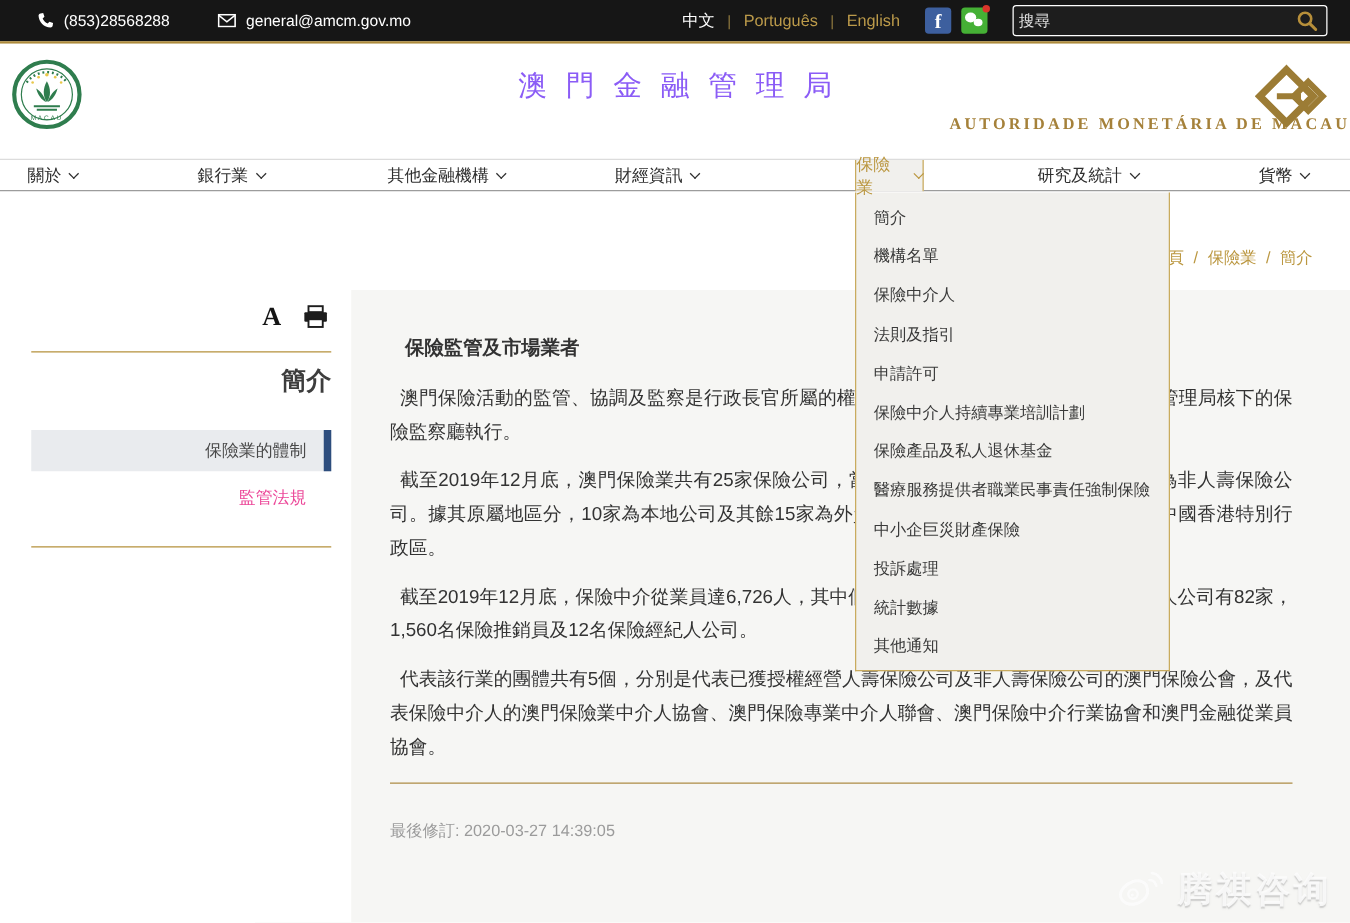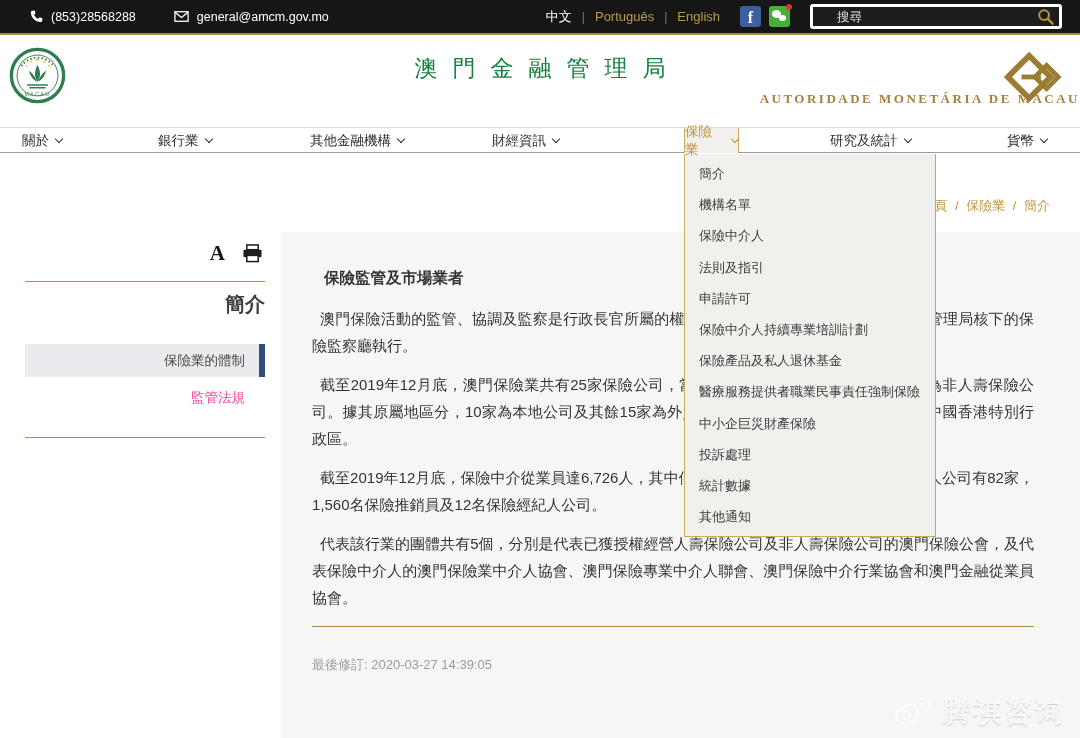--- a/index.html
+++ b/index.html
@@ -30,36 +30,36 @@
   }
   .wc-icon {
     width:21px; height:21px; border-radius:3px; background:#45b035;
     margin-left:8px; position:relative;
   }
   .wc-icon .b1 { position:absolute; left:3px; top:4px; width:9px; height:8px; border-radius:50%; background:#fff; }
   .wc-icon .b2 { position:absolute; left:10px; top:9px; width:7px; height:6px; border-radius:50%; background:#fff; }
   .wc-icon .dot { position:absolute; right:-2px; top:-2px; width:6px; height:6px; border-radius:50%; background:#d9352a; }
   .searchbox { position:relative; margin-left:20px; }
   .searchbox input {
-    width:252px; height:25px; background:#1d1d1d; border:3px solid #ffffff;
-    border-radius:3px; color:#eee; font-size:12.5px; padding:0 32px 0 24px; outline:none;
+    width:252px; height:25px; background:#1d1d1d; border:1px solid #ffffff;
+    border-radius:3px; color:#eee; font-size:12.5px; padding:0 32px 0 4px; outline:none;
     font-family:"Liberation Sans","DejaVu Sans",sans-serif;
   }
   .searchbox input::placeholder { color:#e3e3e3; opacity:1; }
   .searchbox svg { position:absolute; right:8px; top:4px; }
 
   .goldline { position:absolute; top:33px; left:0; right:0; height:2px; background:#ad8a3b; }
 
   
   .header { position:absolute; top:35px; left:0; right:0; height:92px; background:#fff; }
   .emblem { position:absolute; left:9px; top:12px; }
   .brand { position:absolute; left:0; right:0; top:18px; text-align:center; }
   .brand .zh {
     font-family:"Liberation Serif","DejaVu Serif",serif;
-    font-size:23px; color:#15803d; letter-spacing:15px; text-indent:15px;
+    font-size:23px; color:#8b5cf6; letter-spacing:15px; text-indent:15px;
   }
   .brand .pt {
     font-family:"Liberation Serif","DejaVu Serif",serif; font-weight:bold;
     font-size:13px; color:#a5813a; letter-spacing:2.5px; margin-top:7px;text-align:right;
   }
   .amcm-logo { position:absolute; right:14px; top:14px; }
 
   
   .nav {
     position:absolute; top:127px; left:0; right:0; height:26px; background:#fff;

